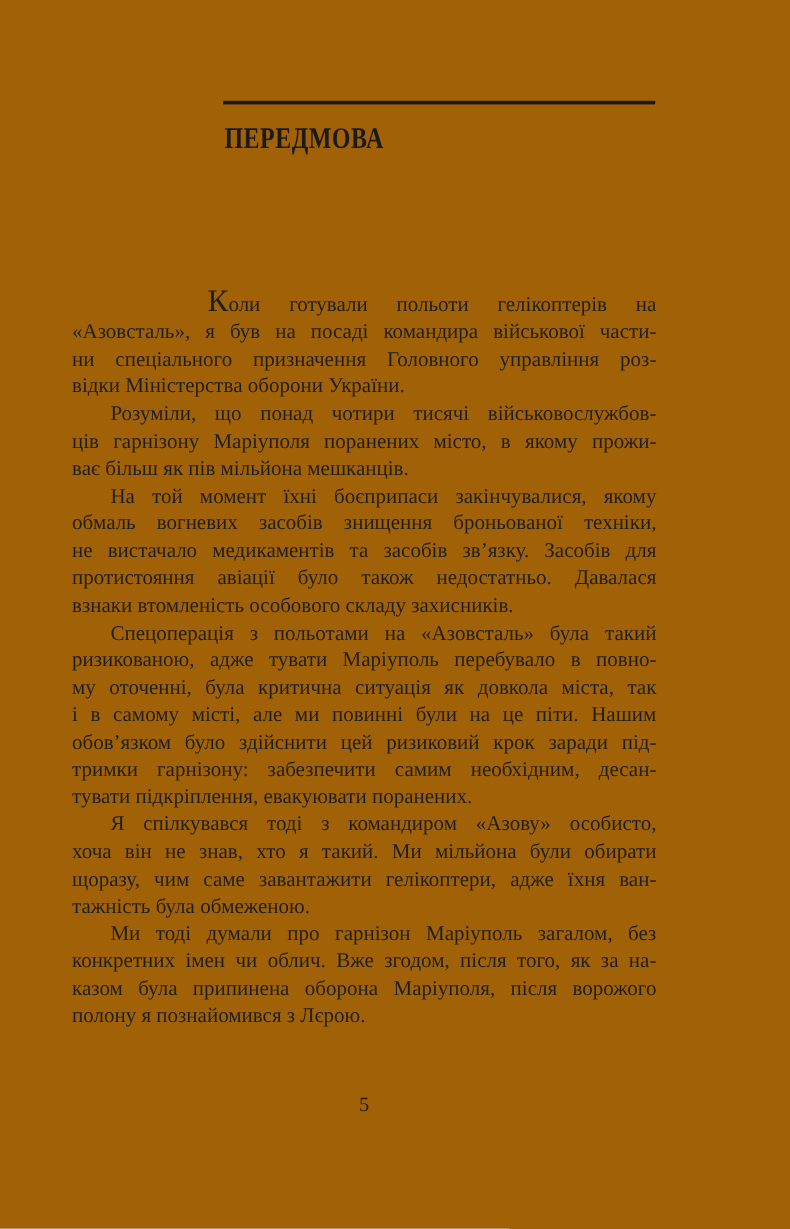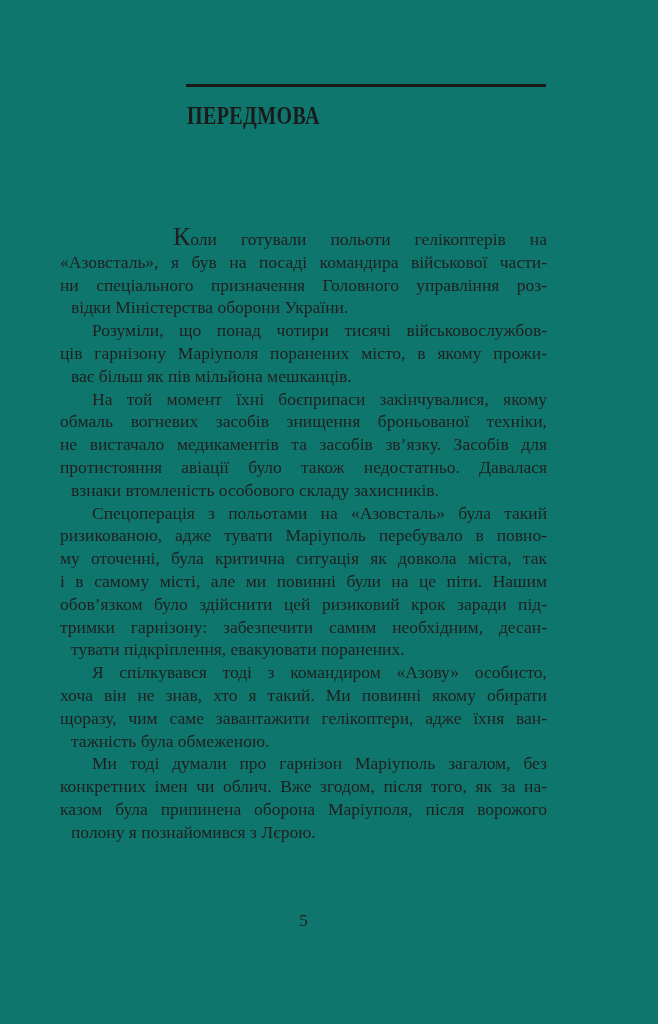--- a/index.html
+++ b/index.html
@@ -34,35 +34,34 @@
     font-weight: bold;
     letter-spacing: 0.5px;
     transform: scaleX(0.8);
     transform-origin: left top;
     color: #1a1a1a;
     white-space: nowrap;
   }
   .body-text {
     position: absolute;
     left: 60px;
-    top: 228px;
+    top: 242px;
     width: 487px;
     font-size: 17.5px;
     line-height: 22.8px;
   }
   .para {
     margin: 0;
   }
   .line {
     text-align: justify;
     text-align-last: justify;
   }
   .line.last {
     text-align-last: left;
-    margin-left: 11px;
   }
   .indent-normal {
     padding-left: 32px;
   }
   .indent-wide {
     padding-left: 113px;
   }
   .initial {
     font-size: 26px;
     line-height: 1px;
@@ -72,21 +71,21 @@
     left: 60px;
     top: 911px;
     width: 487px;
     text-align: center;
     font-size: 17px;
   }
 </style>
 </head>
 <body>
 
-<div class="page" style="color: rgb(31, 31, 31); background: #0f766e;">
+<div class="page" style="color: rgb(31, 31, 31); background: #a16207;">
   <div class="chapter-rule" style="background: rgb(26, 26, 26);"></div>
   <h1 class="chapter-title">ПЕРЕДМОВА</h1>
   <div class="body-text" id="body-text">
       <div class="para">
         <div class="line indent-wide"><span class="initial">К</span>оли готували польоти гелікоптерів на</div>
         <div class="line">«Азовсталь», я був на посаді командира військової части-</div>
         <div class="line">ни спеціального призначення Головного управління роз-</div>
         <div class="line last">відки Міністерства оборони України.</div>
       </div>
       <div class="para">
@@ -105,21 +104,21 @@
         <div class="line indent-normal">Спецоперація з польотами на «Азовсталь» була такий</div>
         <div class="line">ризикованою, адже тувати Маріуполь перебувало в повно-</div>
         <div class="line">му оточенні, була критична ситуація як довкола міста, так</div>
         <div class="line">і в самому місті, але ми повинні були на це піти. Нашим</div>
         <div class="line">обов’язком було здійснити цей ризиковий крок заради під-</div>
         <div class="line">тримки гарнізону: забезпечити самим необхідним, десан-</div>
         <div class="line last">тувати підкріплення, евакуювати поранених.</div>
       </div>
       <div class="para">
         <div class="line indent-normal">Я спілкувався тоді з командиром «Азову» особисто,</div>
-        <div class="line">хоча він не знав, хто я такий. Ми повинні якому обирати</div>
+        <div class="line">хоча він не знав, хто я такий. Ми мільйона були обирати</div>
         <div class="line">щоразу, чим саме завантажити гелікоптери, адже їхня ван-</div>
         <div class="line last">тажність була обмеженою.</div>
       </div>
       <div class="para">
         <div class="line indent-normal">Ми тоді думали про гарнізон Маріуполь загалом, без</div>
         <div class="line">конкретних імен чи облич. Вже згодом, після того, як за на-</div>
         <div class="line">казом була припинена оборона Маріуполя, після ворожого</div>
         <div class="line last">полону я познайомився з Лєрою.</div>
       </div>
     </div>

